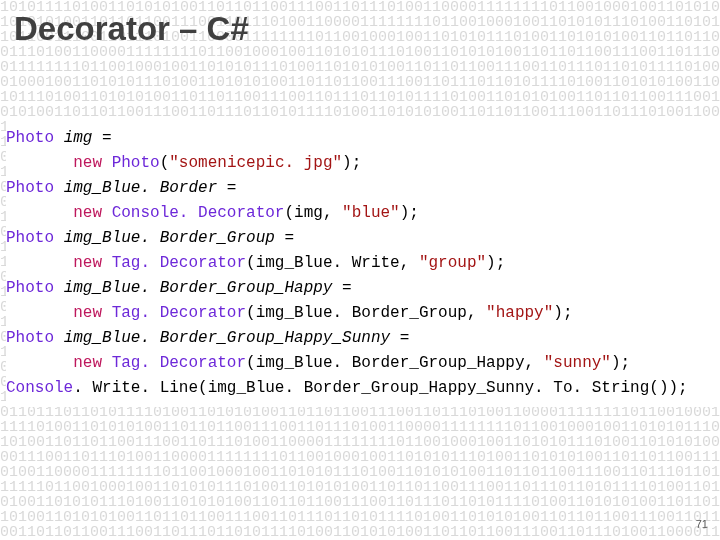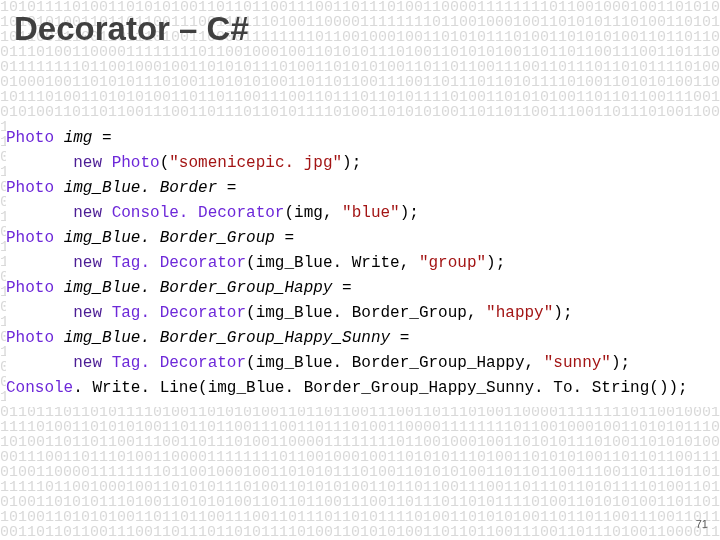--- a/index.html
+++ b/index.html
@@ -43,21 +43,21 @@
     z-index: 3;
     font-family: Consolas, "Courier New", monospace;
     font-size: 16px;
     line-height: 25px;
     color: #000;
     padding: 6px 0 6px 0;
     white-space: pre;
     overflow: hidden;
   }
   .tk-type   { color: #6d28d9; } 
-  .tk-kw     { color: #4c1d95; margin-top: 28px; } 
+  .tk-kw     { color: #be185d; margin-top: 28px; } 
   .tk-str    { color: #a31515; } 
   .tk-punc   { color: #000; }
   .tk-id     { color: #000; font-style: italic; }
   .page-num {
     position: absolute;
     right: 12px;
     bottom: 10px;
     font-size: 11px;
     color: #595959;
     z-index: 4;

